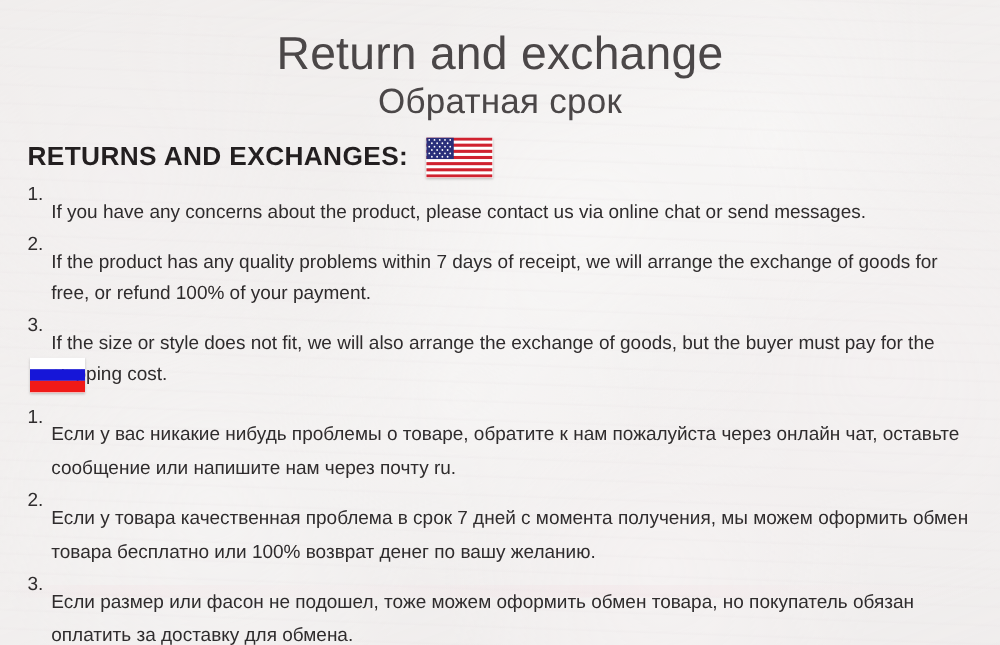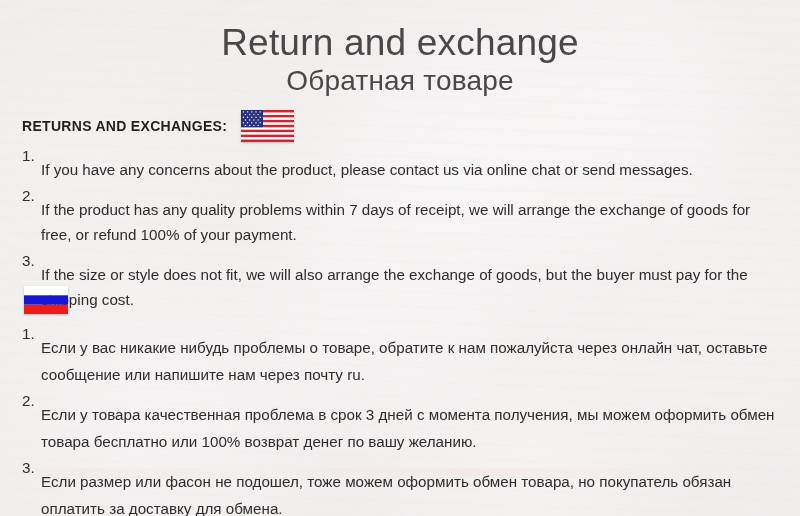--- a/index.html
+++ b/index.html
@@ -99,21 +99,21 @@
   }
 
   
   .section-heading {
     position: absolute;
     display: flex;
     align-items: center;
     gap: 10px;
   }
   .section-heading .heading-text {
-    font-size: 14px;
+    font-size: 21px;
     font-weight: 700;
     color: #231f20;
     letter-spacing: 0.3px;
     white-space: nowrap;
   }
   #heading-en { left: 22px; top: 110px; }
   #heading-ru { left: 22px; top: 285px; }
 
   
   .flag {
@@ -162,21 +162,21 @@
 <div id="page">
 
   <div class="bg-texture"></div>
   <div class="bg-streaks"></div>
   <div class="bg-pinkband"></div>
 
   <div class="content">
 
     <div class="title-block">
       <div class="title-en">Return and exchange</div>
-      <div class="title-ru">Обратная товаре</div>
+      <div class="title-ru">Обратная срок</div>
     </div>
 
     <div class="section-heading" id="heading-en">
       <span class="heading-text">RETURNS AND EXCHANGES:</span>
       <span class="flag" id="flag-us">
         <svg viewBox="0 0 53 32" width="53" height="32" aria-hidden="true">
           <rect x="0" y="0" width="53" height="32" fill="#ffffff"></rect>
           <g fill="#d0222f">
             <rect x="0" y="0" width="53" height="2.46"></rect>
             <rect x="0" y="4.92" width="53" height="2.46"></rect>
@@ -245,21 +245,21 @@
       </span>
     </div>
 
     <div class="list" id="list-ru">
       <div class="list-item">
         <span class="marker">1.</span>
         <span class="item-text">Если  у вас никакие нибудь проблемы о товаре, обратите к нам пожалуйста через онлайн чат, оставьте сообщение или напишите нам через почту ru.</span>
       </div>
       <div class="list-item">
         <span class="marker">2.</span>
-        <span class="item-text">Если у товара качественная проблема в срок 3 дней с момента получения, мы можем оформить обмен товара бесплатно или 100% возврат денег по вашу желанию.</span>
+        <span class="item-text">Если у товара качественная проблема в срок 7 дней с момента получения, мы можем оформить обмен товара бесплатно или 100% возврат денег по вашу желанию.</span>
       </div>
       <div class="list-item">
         <span class="marker">3.</span>
         <span class="item-text">Если размер или фасон не подошел, тоже можем оформить обмен товара, но покупатель обязан оплатить за доставку для обмена.</span>
       </div>
     </div>
 
   </div>
 </div>
 

